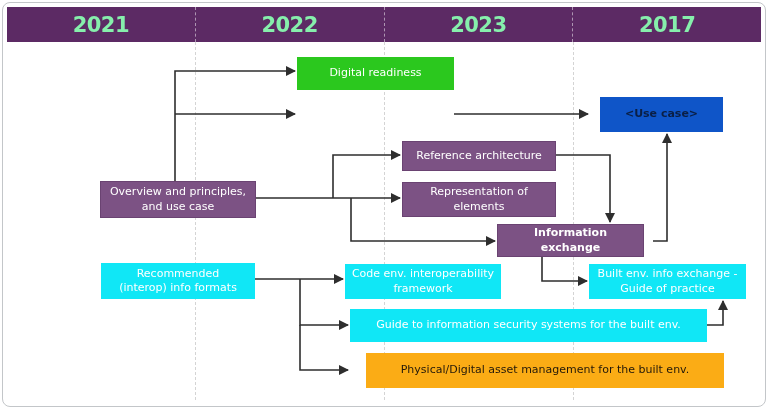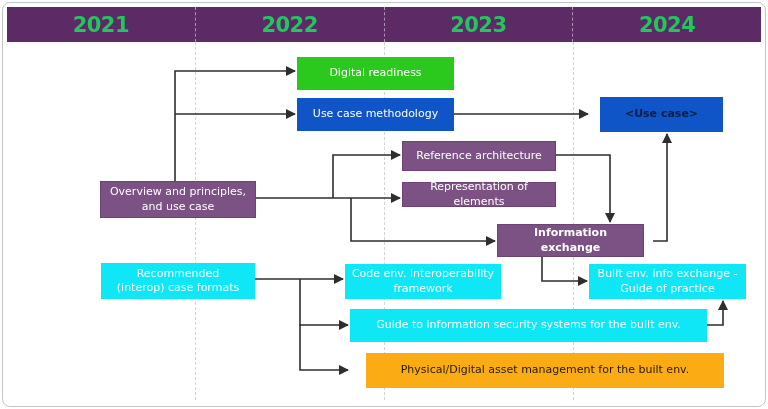--- a/index.html
+++ b/index.html
@@ -11,21 +11,21 @@
   .frame {
     position:absolute; left:2px; top:2px; width:762px; height:403px;
     border:1px solid #c3c6c9; border-radius:8px;
   }
   .header {
     position:absolute; left:7px; top:7px; width:754px; height:35px;
     background:var(--header_bg); display:flex; z-index:2;
   }
   .year {
     flex:1; display:flex; align-items:center; justify-content:center;
-    color:#22c55e; font-weight:bold; font-size:21px; letter-spacing:-0.5px;
+    color:#86efac; font-weight:bold; font-size:21px; letter-spacing:-0.5px;
   }
   .year + .year { border-left:1px dashed rgba(255,255,255,.5); }
   .gridline {
     position:absolute; top:42px; height:358px; width:0;
     border-left:1px dashed #d4d4d4; z-index:0;
   }
   .g1 { left:195px; } .g2 { left:384px; } .g3 { left:573px; }
   svg.connectors {
     position:absolute; left:0; top:0; width:768px; height:409px;
     z-index:1; pointer-events:none;
@@ -41,39 +41,39 @@
   .blue   { background:var(--blue); }
   .cyan   { background:var(--cyan); }
   .orange { background:var(--orange); color:var(--orange_text); }
   .dark-blue-text { color:var(--use_case_text); font-weight:bold; }
 
   .n-overview   { left:100px; top:181px; width:156px; height:37px; }
   .n-digital    { left:297px; top:57px;  width:157px; height:33px; }
   .n-ucm        { left:297px; top:98px;  width:157px; height:33px; }
   .n-usecase    { left:600px; top:97px;  width:123px; height:35px; }
   .n-refarch    { left:402px; top:141px; width:154px; height:30px; }
-  .n-repel      { left:402px; top:182px; width:154px; height:25px; }
+  .n-repel      { left:402px; top:182px; width:154px; height:35px; }
   .n-infoex     { left:497px; top:224px; width:147px; height:33px;font-weight:bold; }
   .n-recformats { left:101px; top:263px; width:154px; height:36px; }
   .n-beinterop  { left:345px; top:264px; width:156px; height:35px; }
   .n-beinfoex   { left:589px; top:264px; width:157px; height:35px; }
   .n-guide      { left:350px; top:309px; width:357px; height:33px;text-align:center; }
   .n-physical   { left:350px; top:353px; width:358px; height:35px;margin-left:16px; }
 </style>
 </head>
 <body>
 
 <div class="page">
   <div class="frame"></div>
 
   <div class="header">
     <div class="year">2021</div>
     <div class="year">2022</div>
     <div class="year">2023</div>
-    <div class="year">2024</div>
+    <div class="year">2017</div>
   </div>
 
   <div class="gridline g1"></div>
   <div class="gridline g2"></div>
   <div class="gridline g3"></div>
 
   <svg class="connectors" viewBox="0 0 768 409">
     <defs>
       <marker id="arrowhead" viewBox="0 0 10 10" refX="9" refY="5" markerWidth="10" markerHeight="10" markerUnits="userSpaceOnUse" orient="auto-start-reverse">
         <path d="M0 0 L10 5 L0 10 Z" fill="#2e2e2e"></path>
@@ -90,27 +90,26 @@
     <path class="connector" d="M542,257 L542,281 L587,281"></path>
     <path class="connector" d="M255,279 L343,279"></path>
     <path class="connector" d="M300,279 L300,325 L348,325"></path>
     <path class="connector" d="M300,325 L300,370 L348,370"></path>
     <path class="connector" d="M707,325 L723,325 L723,301"></path>
   </svg>
 
   <div class="node green n-digital">Digital readiness</div>
   <div class="node purple n-overview">Overview and principles,
 and use case</div>
-  <div class="node blue n-ucm">Use case methodology</div>
   <div class="node blue dark-blue-text n-usecase">&lt;Use case&gt;</div>
   <div class="node purple n-refarch">Reference architecture</div>
   <div class="node purple n-repel">Representation of
 elements</div>
   <div class="node purple n-infoex">Information exchange</div>
   <div class="node cyan n-recformats">Recommended
-(interop) case formats</div>
+(interop) info formats</div>
   <div class="node cyan n-beinterop">Code env. interoperability
 framework</div>
   <div class="node cyan n-beinfoex">Built env. info exchange -
 Guide of practice</div>
   <div class="node cyan n-guide">Guide to information security systems for the built env.</div>
   <div class="node orange n-physical">Physical/Digital asset management for the built env.</div>
 </div>
 
 </body></html>

